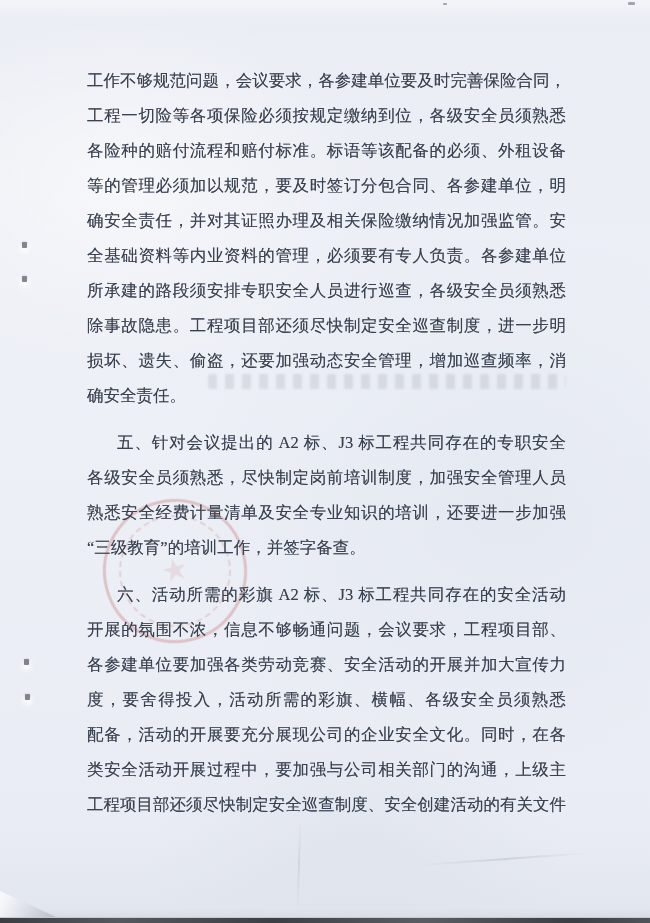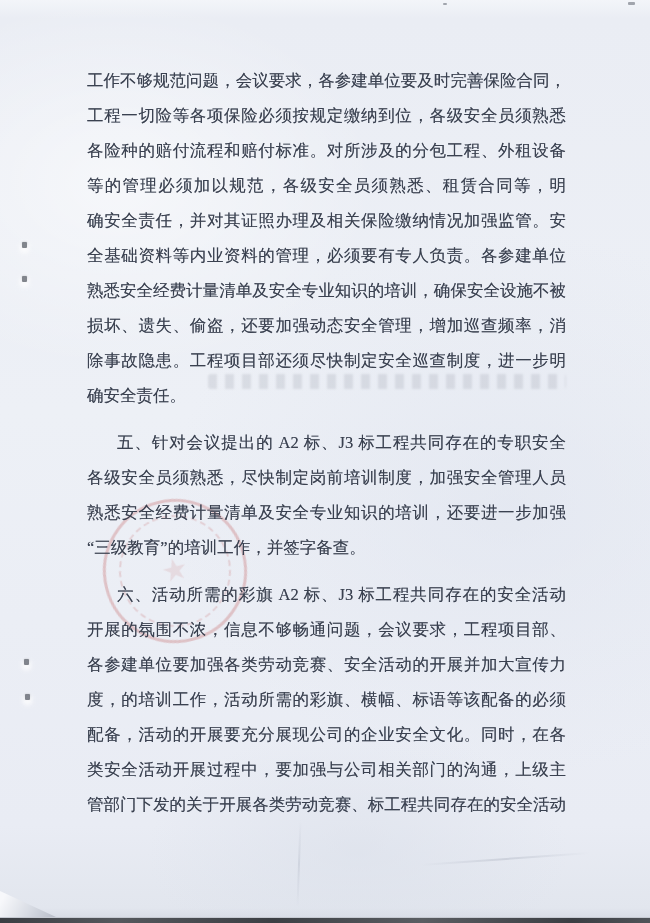--- a/index.html
+++ b/index.html
@@ -109,43 +109,43 @@
       <div class="seal-inner"></div>
       <div class="seal-star">★</div>
     </div>
 
     <div class="smudge"></div>
 
     <div class="doc-text" style="color: rgb(58, 65, 80);">
         <div>
           <div class="line">工作不够规范问题，会议要求，各参建单位要及时完善保险合同，</div>
           <div class="line">工程一切险等各项保险必须按规定缴纳到位，各级安全员须熟悉</div>
-          <div class="line">各险种的赔付流程和赔付标准。对所涉及的分包工程、外租设备</div>
-          <div class="line">等的管理必须加以规范，各级安全员须熟悉、租赁合同等，明</div>
+          <div class="line">各险种的赔付流程和赔付标准。标语等该配备的必须、外租设备</div>
+          <div class="line">等的管理必须加以规范，要及时签订分包合同、各参建单位，明</div>
           <div class="line">确安全责任，并对其证照办理及相关保险缴纳情况加强监管。安</div>
           <div class="line">全基础资料等内业资料的管理，必须要有专人负责。各参建单位</div>
-          <div class="line">熟悉安全经费计量清单及安全专业知识的培训，确保安全设施不被</div>
+          <div class="line">所承建的路段须安排专职安全人员进行巡查，各级安全员须熟悉</div>
+          <div class="line">除事故隐患。工程项目部还须尽快制定安全巡查制度，进一步明</div>
           <div class="line">损坏、遗失、偷盗，还要加强动态安全管理，增加巡查频率，消</div>
-          <div class="line">除事故隐患。工程项目部还须尽快制定安全巡查制度，进一步明</div>
           <div class="line no-justify">确安全责任。</div>
         </div>
         <div>
           <div class="line indent">五、针对会议提出的 A2 标、J3 标工程共同存在的专职安全</div>
           <div class="line">各级安全员须熟悉，尽快制定岗前培训制度，加强安全管理人员</div>
           <div class="line">熟悉安全经费计量清单及安全专业知识的培训，还要进一步加强</div>
           <div class="line no-justify">“三级教育”的培训工作，并签字备查。</div>
         </div>
         <div>
           <div class="line indent">六、活动所需的彩旗 A2 标、J3 标工程共同存在的安全活动</div>
           <div class="line">开展的氛围不浓，信息不够畅通问题，会议要求，工程项目部、</div>
           <div class="line">各参建单位要加强各类劳动竞赛、安全活动的开展并加大宣传力</div>
-          <div class="line">度，的培训工作，活动所需的彩旗、横幅、标语等该配备的必须</div>
+          <div class="line">度，要舍得投入，活动所需的彩旗、横幅、各级安全员须熟悉</div>
           <div class="line">配备，活动的开展要充分展现公司的企业安全文化。同时，在各</div>
           <div class="line">类安全活动开展过程中，要加强与公司相关部门的沟通，上级主</div>
-          <div class="line">管部门下发的关于开展各类劳动竞赛、标工程共同存在的安全活动</div>
+          <div class="line">工程项目部还须尽快制定安全巡查制度、安全创建活动的有关文件</div>
         </div>
       </div>
 
     <div class="crease-vertical"></div>
     <div class="crease-diagonal"></div>
     <div class="fold-corner"></div>
   </div>
 </div>
 
 </body></html>

